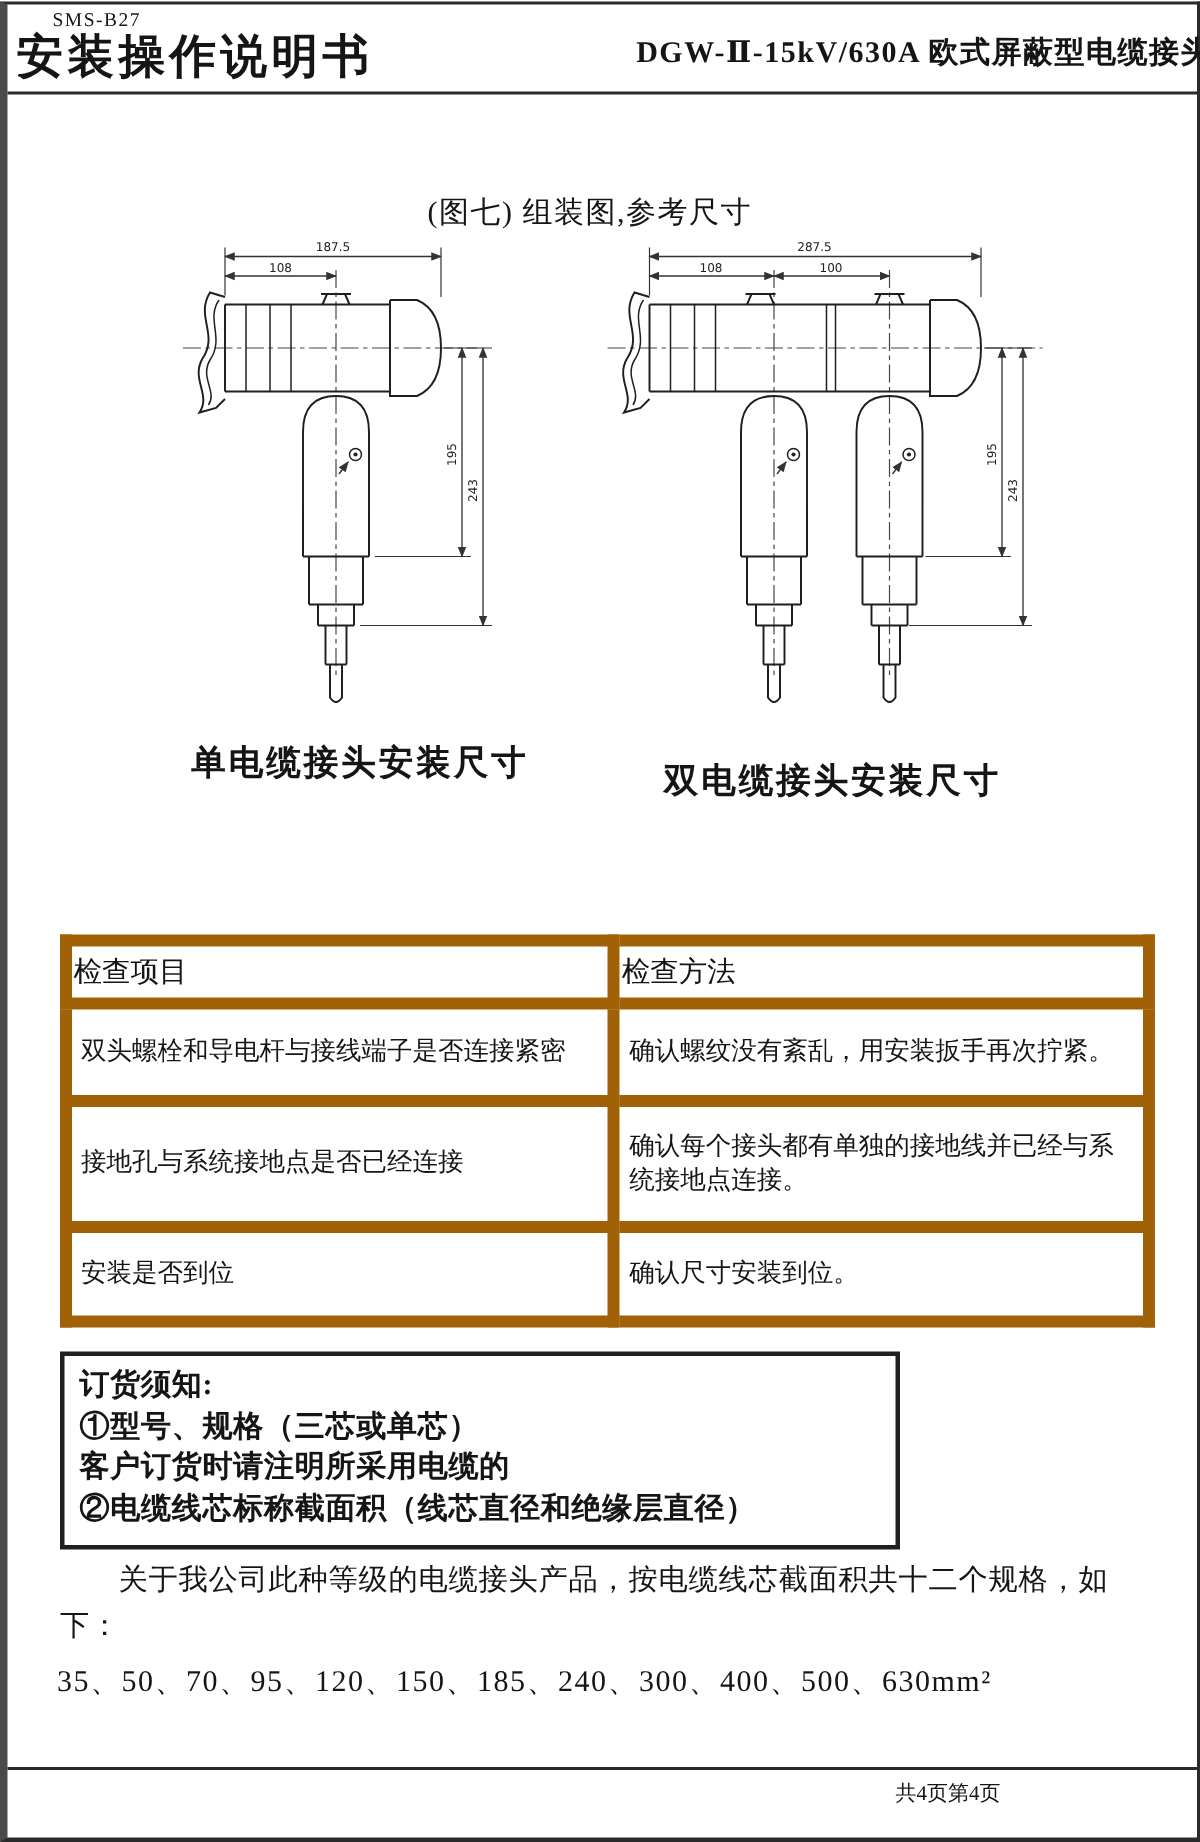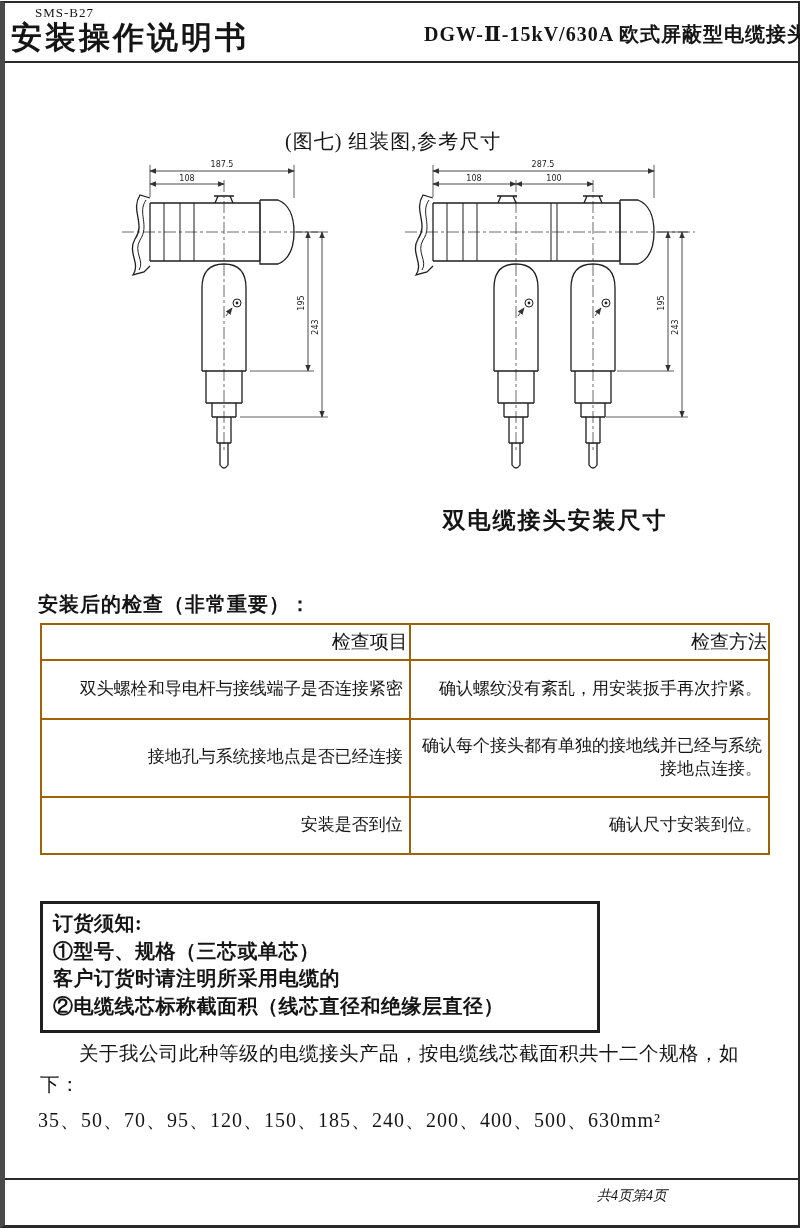--- a/index.html
+++ b/index.html
@@ -22,39 +22,39 @@
   .fig-label.double{left:415px;width:270px;margin-top:12px;}
   svg .outline{stroke:#1f1f1f;stroke-width:1.3;fill:none;}
   svg .thin{stroke:#1f1f1f;stroke-width:1;fill:none;}
   svg .dimline{stroke:#333;stroke-width:0.9;fill:none;}
   svg .ext{stroke:#333;stroke-width:0.8;fill:none;}
   svg .center{stroke:#444;stroke-width:0.8;fill:none;stroke-dasharray:12 3 3 3;}
   svg text.dim{font-family:"DejaVu Sans",sans-serif;font-size:8px;fill:#222;}
   
   .check-heading{position:absolute;left:33px;top:588px;font-size:20px;font-weight:bold;letter-spacing:1px;}
   table.check{position:absolute;left:35px;top:620px;width:730px;border-collapse:collapse;}
-  table.check th,table.check td{border:2px solid #a16207;text-align:right;vertical-align:middle;}
+  table.check th,table.check td{border:8px solid #a16207;text-align:left;vertical-align:middle;}
   table.check th{font-size:19px;font-weight:normal;height:32px;}
   table.check td{font-size:17px;padding:15px 6px;line-height:1.35;border-radius:11px;}
   .col-item{width:370px;}
   .col-method{width:360px;}
   tr.r1 td{height:27px;}
   tr.r2 td{height:44px;}
   tr.r3 td{height:25px;}
   
   .order-box{position:absolute;left:35px;top:898px;width:534px;border:3px solid #1f1f1f;
              padding:6px 10px 10px 10px;}
   .order-box div{font-size:20px;font-weight:bold;line-height:1.38;letter-spacing:0.5px;}
   
   .spec-par{position:absolute;left:35px;top:1035px;width:732px;font-size:19.5px;
             line-height:1.6;text-indent:2em;letter-spacing:0.5px;}
   .sizes-line{position:absolute;left:33px;top:1104px;width:740px;font-size:20px;letter-spacing:1px;}
   
   .footer-rule{position:absolute;left:0px;top:1175px;width:100%;border-top:2px solid #2a2a2a;}
-  .footer-text{position:absolute;left:592px;top:1184px;font-size:14px;font-style:italic;}
+  .footer-text{position:absolute;left:592px;top:1184px;font-size:14px;}
 </style>
 </head>
 <body>
 
 <div class="page">
 
   <div class="header">
     <div class="doc-code">SMS-B27</div>
     <div class="doc-title">安装操作说明书</div>
     <div class="doc-product">DGW-Ⅱ-15kV/630A 欧式屏蔽型电缆接头</div>
@@ -167,23 +167,23 @@
       <path class="dimline" d="M113 31 H190" marker-start="url(#ar2)" marker-end="url(#ar2)"></path>
       <text class="dim" x="151" y="28" text-anchor="middle">100</text>
       <path class="ext" d="M253 79 H285 M214 218 H271 M203 264 H285"></path>
       <path class="dimline" d="M265 79 V218" marker-start="url(#ar2)" marker-end="url(#ar2)"></path>
       <text class="dim" transform="translate(261 150) rotate(-90)" text-anchor="middle">195</text>
       <path class="dimline" d="M279 79 V264" marker-start="url(#ar2)" marker-end="url(#ar2)"></path>
       <text class="dim" transform="translate(275 174) rotate(-90)" text-anchor="middle">243</text>
     </g>
   </svg>
 
+  <div class="fig-label single">单电缆接头安装尺寸</div>
   <div class="fig-label double">双电缆接头安装尺寸</div>
 
-  <div class="check-heading">安装后的检查（非常重要）：</div>
 
   <table class="check">
     <tbody>
         <tr>
       <th class="col-item">检查项目</th>
       <th class="col-method">检查方法</th>
     </tr>
     <tr class="r1">
       <td>双头螺栓和导电杆与接线端子是否连接紧密</td>
       <td>确认螺纹没有紊乱，用安装扳手再次拧紧。</td>
@@ -200,18 +200,18 @@
     </table>
 
   <div class="order-box">
     <div>订货须知:</div>
     <div>①型号、规格（三芯或单芯）</div>
     <div>客户订货时请注明所采用电缆的</div>
     <div>②电缆线芯标称截面积（线芯直径和绝缘层直径）</div>
   </div>
 
   <div class="spec-par">关于我公司此种等级的电缆接头产品，按电缆线芯截面积共十二个规格，如下：</div>
-  <div class="sizes-line">35、50、70、95、120、150、185、240、200、400、500、630mm²</div>
+  <div class="sizes-line">35、50、70、95、120、150、185、240、300、400、500、630mm²</div>
 
   <div class="footer-rule"></div>
   <div class="footer-text">共4页第4页</div>
 
 </div>
 
 </body></html>

